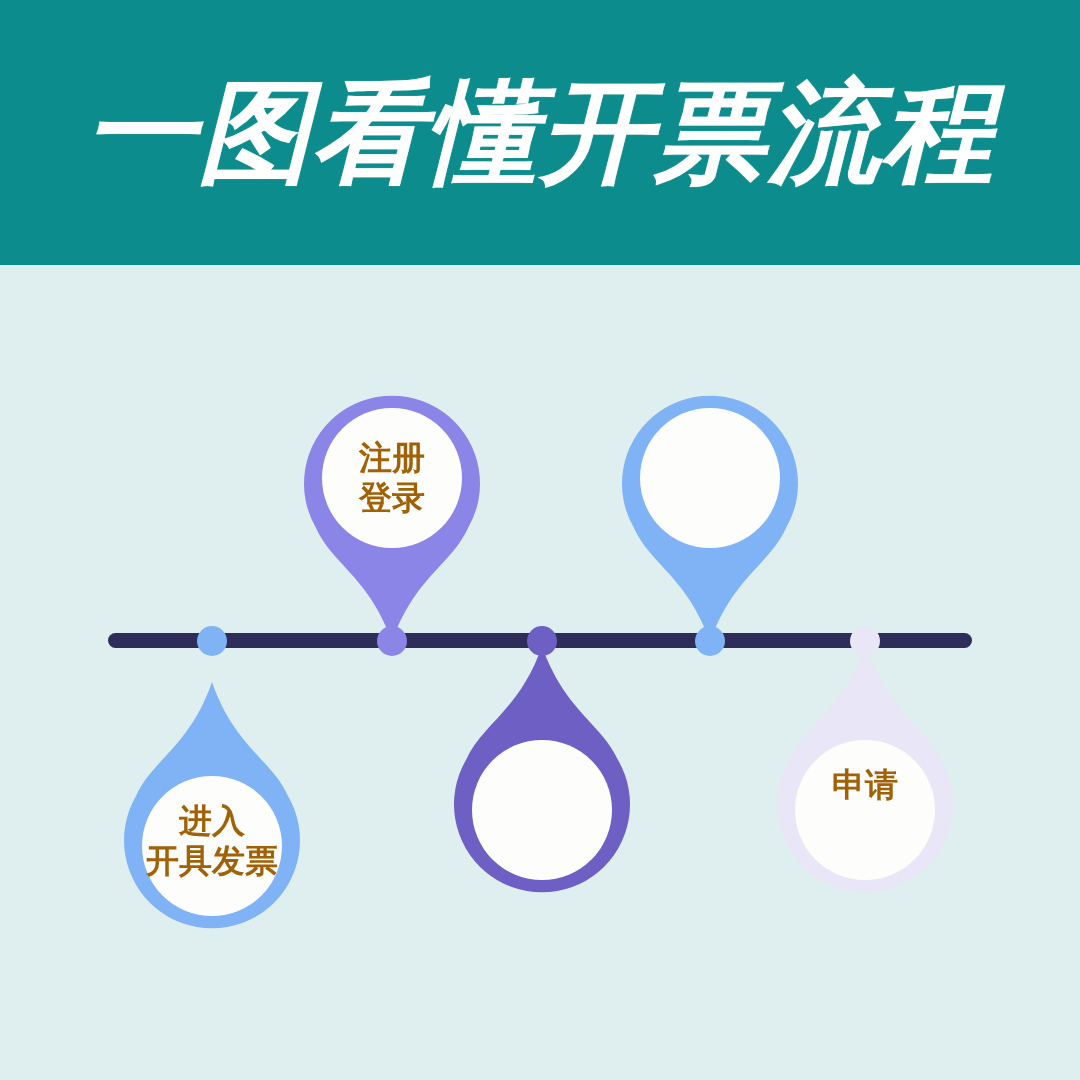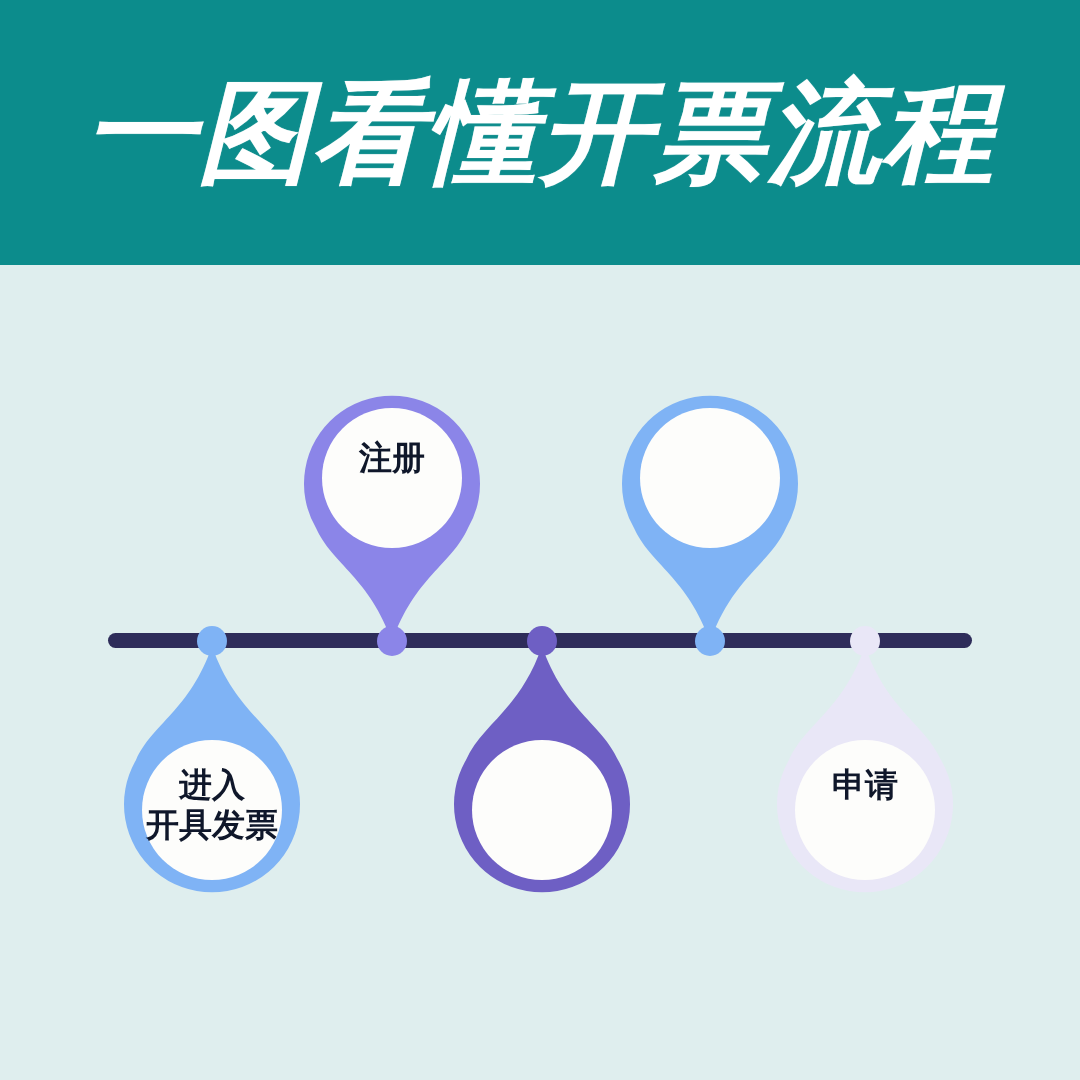--- a/index.html
+++ b/index.html
@@ -81,21 +81,21 @@
     top: 0;
     width: 200px;
     height: 270px;
     display: block;
   }
   .marker-label {
     position: absolute;
     left: 0;
     width: 200px;
     text-align: center;
-    color: #0f172a;
+    color: #a16207;
     font-size: 33px;
     font-weight: bold;
     line-height: 1.22;
     z-index: 2;
     white-space: nowrap;
   }
   .marker.up .marker-label {
     top: 60px;
   }
   .marker.down .marker-label {
@@ -117,33 +117,33 @@
 
   <div id="dots-layer">
       <div class="timeline-dot" style="left: 197px; background: rgb(127, 179, 245);"></div>
       <div class="timeline-dot" style="left: 377px; background: rgb(139, 133, 232);"></div>
       <div class="timeline-dot" style="left: 527px; background: rgb(110, 95, 196);"></div>
       <div class="timeline-dot" style="left: 695px; background: rgb(127, 179, 245);"></div>
       <div class="timeline-dot" style="left: 850px; background: rgb(233, 231, 247);"></div>
     </div>
 
   <div id="markers-layer">
-      <div class="marker down" style="left: 112px; top: 640px;">
+      <div class="marker down" style="left: 112px; top: 676px;">
         <svg viewBox="0 0 200 270">
           <path d="M100 6 C 122 70, 160 84, 176 120 A 88 88 0 1 1 24 120 C 40 84, 78 70, 100 6 Z" fill="#7fb3f5"></path>
           <circle cx="100" cy="170" r="70" fill="#fdfdfb"></circle>
         </svg>
         <div class="marker-label"><span>进入</span><span class="line2">开具发票</span></div>
       </div>
       <div class="marker up" style="left: 292px; top: 378px;">
         <svg viewBox="0 0 200 270">
           <path d="M100 264 C 78 200, 40 186, 24 150 A 88 88 0 1 1 176 150 C 160 186, 122 200, 100 264 Z" fill="#8b85e8"></path>
           <circle cx="100" cy="100" r="70" fill="#fdfdfb"></circle>
         </svg>
-        <div class="marker-label"><span>注册</span></div>
+        <div class="marker-label"><span>注册</span><span class="line2">登录</span></div>
       </div>
       <div class="marker down" style="left: 442px; top: 640px;">
         <svg viewBox="0 0 200 270">
           <path d="M100 6 C 122 70, 160 84, 176 120 A 88 88 0 1 1 24 120 C 40 84, 78 70, 100 6 Z" fill="#6e5fc4"></path>
           <circle cx="100" cy="170" r="70" fill="#fdfdfb"></circle>
         </svg>
       </div>
       <div class="marker up" style="left: 610px; top: 378px;">
         <svg viewBox="0 0 200 270">
           <path d="M100 264 C 78 200, 40 186, 24 150 A 88 88 0 1 1 176 150 C 160 186, 122 200, 100 264 Z" fill="#7fb3f5"></path>

